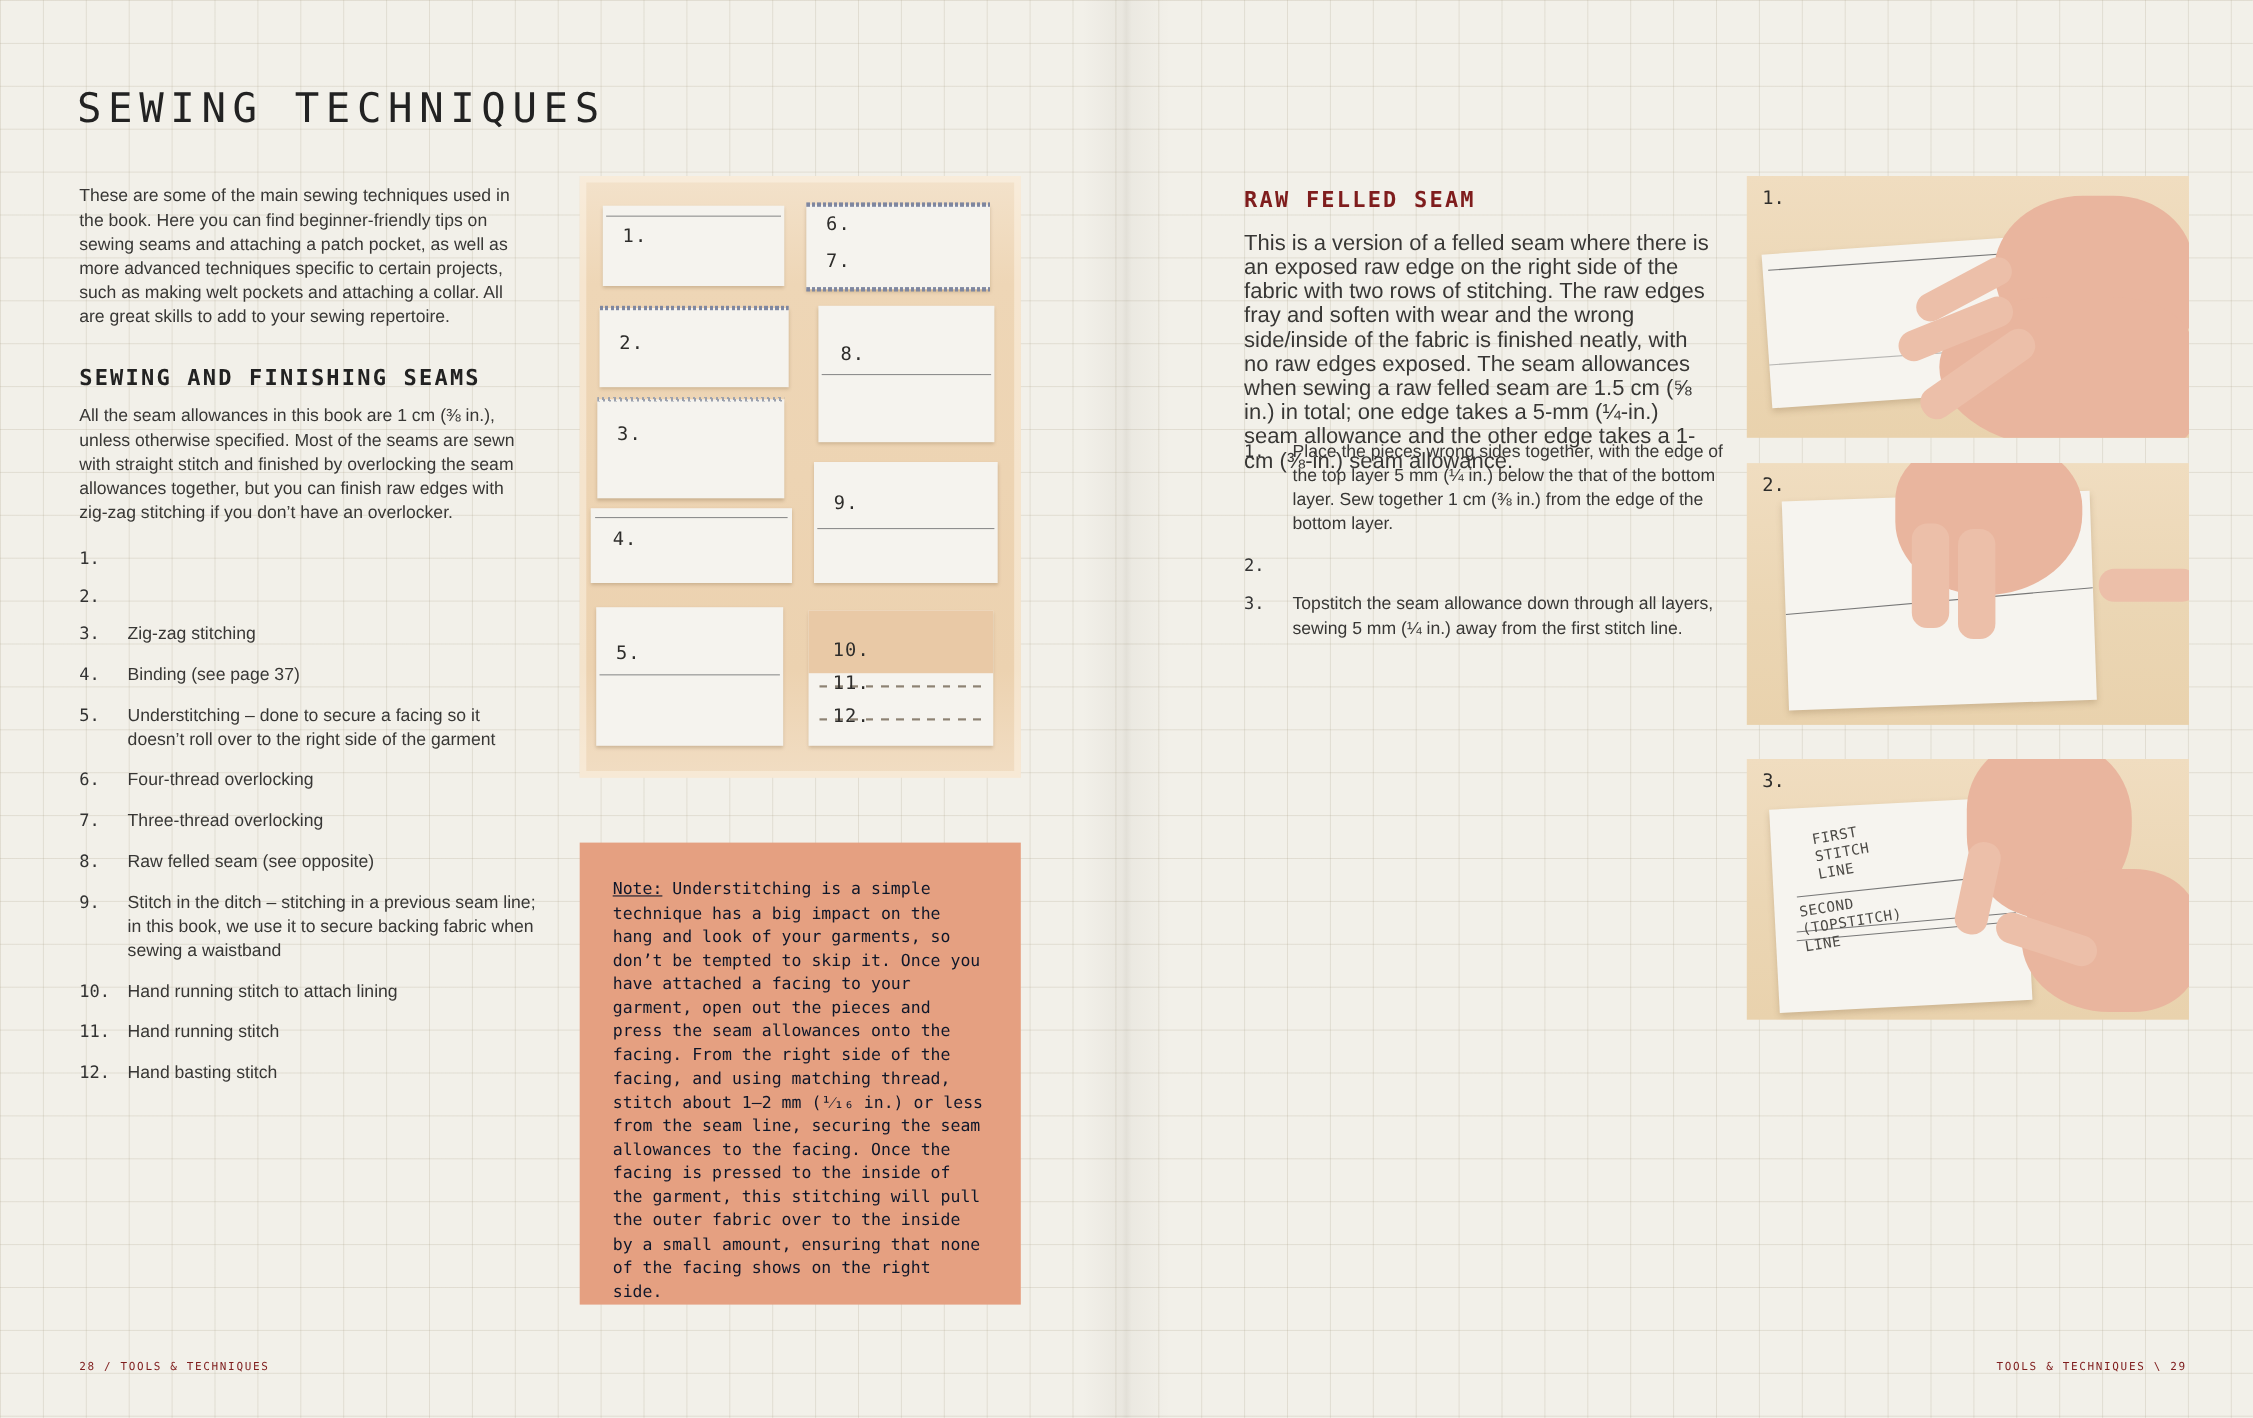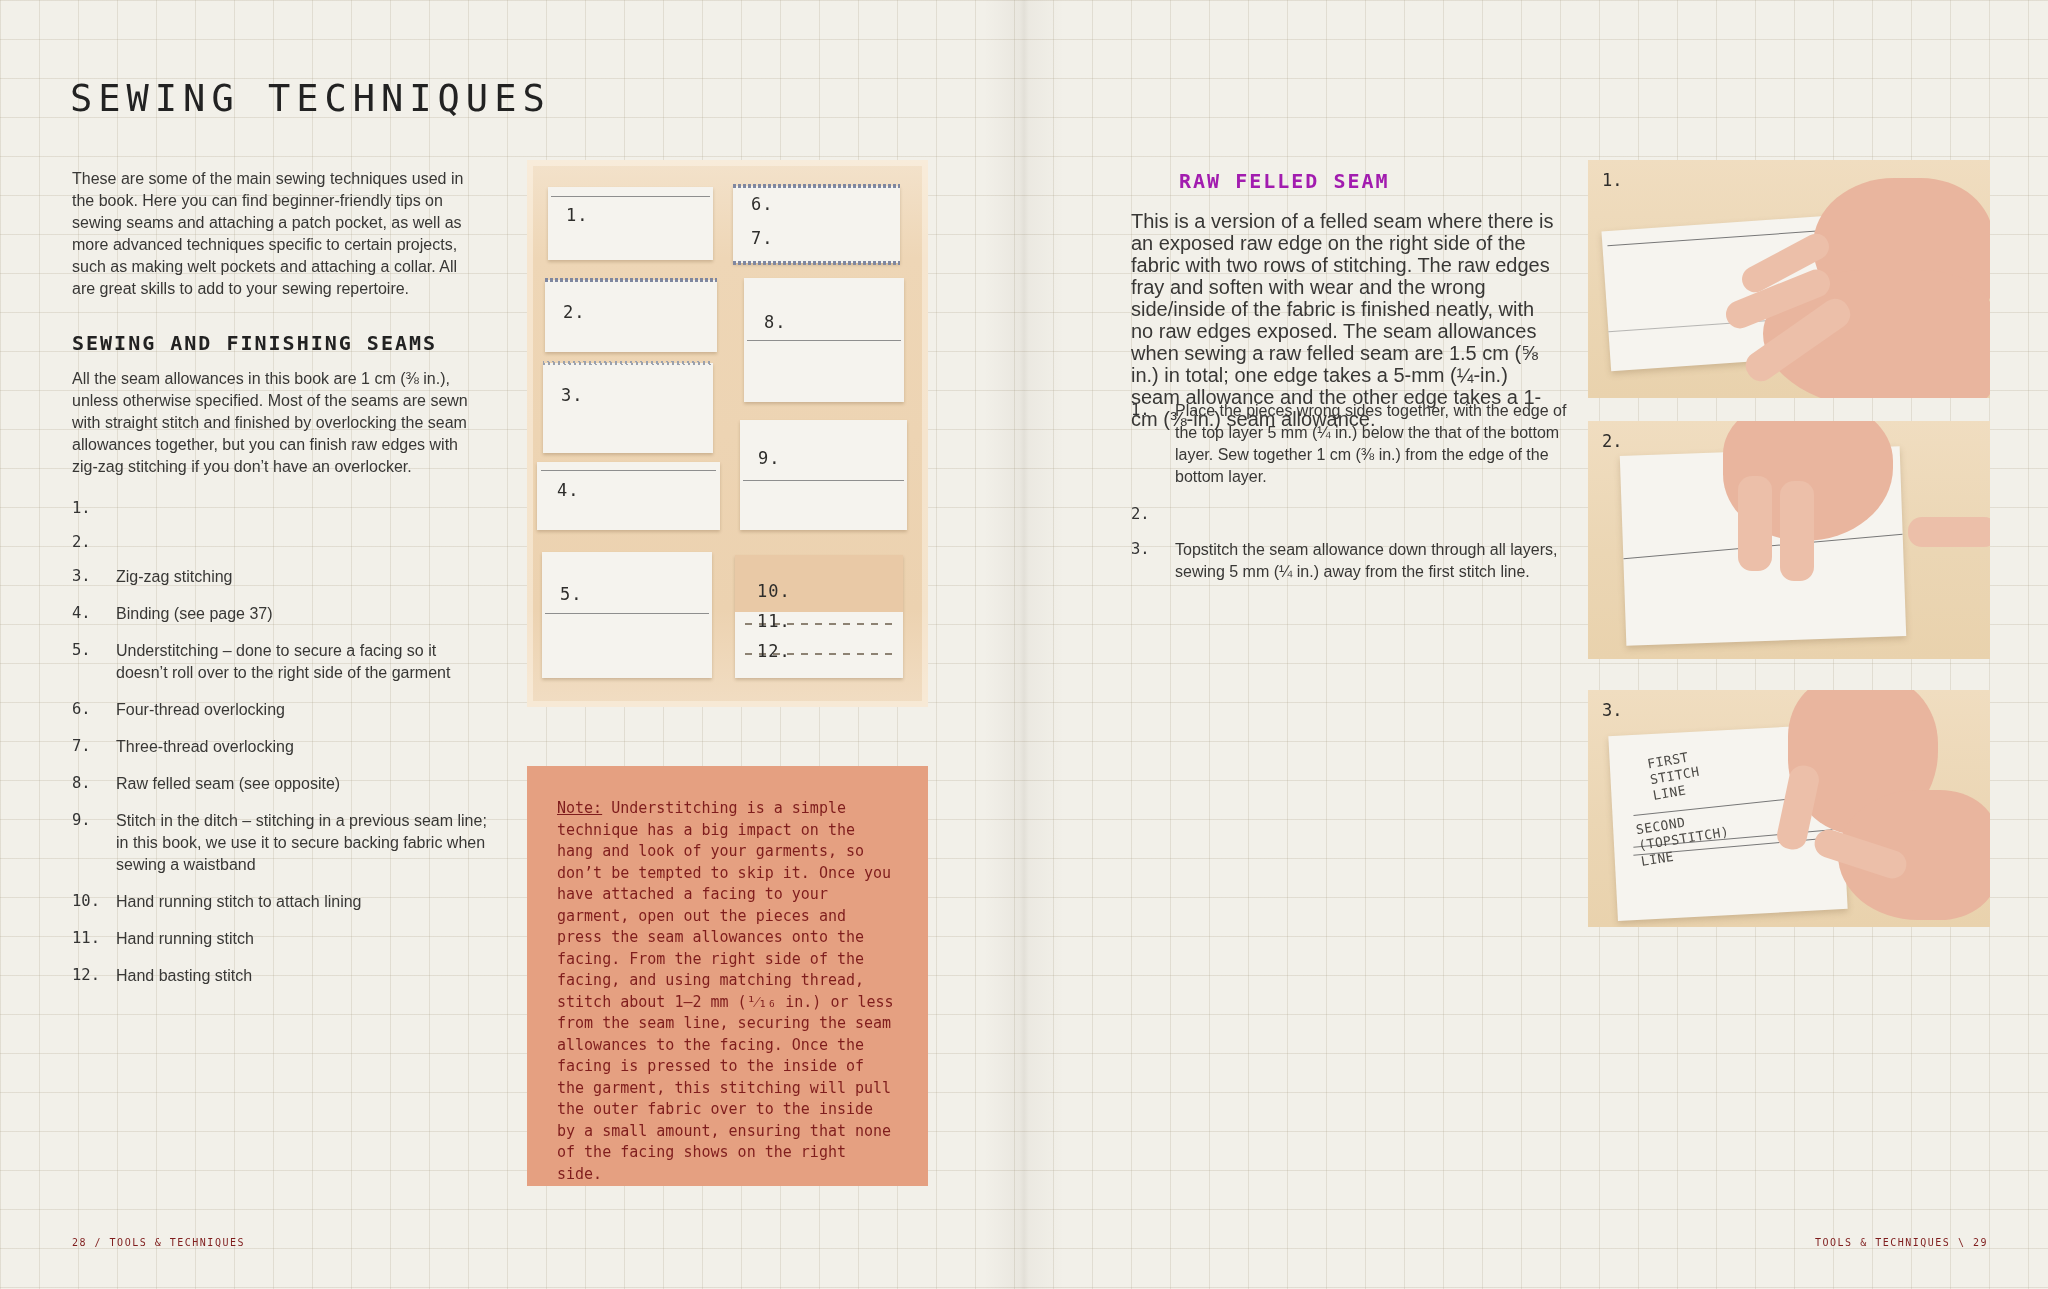--- a/index.html
+++ b/index.html
@@ -53,21 +53,21 @@
   .s5{left:15px;top:392px;width:170px;height:126px;}
   .s1012{left:208px;top:395px;width:168px;height:123px;}
   .s1012 .tan{position:absolute;left:0;top:0;width:100%;height:46%;background:#e9c9a6;}
 
   
   .note{left:527px;top:766px;width:401px;height:420px;box-sizing:border-box;
     padding:32px 30px;font-size:15px;line-height:21.5px;}
   .note .nlabel{text-decoration:underline;}
 
   
-  .rp-head{left:1131px;top:152px;font-size:20px;letter-spacing:2px;color:#a21caf;padding-left:48px;}
+  .rp-head{left:1131px;top:152px;font-size:20px;letter-spacing:2px;color:#7f1d1d;}
   .rp-body{left:1131px;top:190px;width:428px;font-size:20px;line-height:22px;color:#383735;}
   .steps{left:1131px;top:400px;width:440px;display:flex;flex-direction:column;gap:16px;}
 
   
   .photo{position:absolute;left:1588px;width:402px;overflow:hidden;
     background:linear-gradient(180deg,#f0ddc0 0%,#ebd6b4 55%,#e9d2ad 100%);}
   .p1{top:160px;height:238px;}
   .p2{top:421px;height:238px;}
   .p3{top:690px;height:237px;}
   .ph-label{position:absolute;left:14px;top:10px;font-size:17px;color:#2e2d2b;}
@@ -181,21 +181,21 @@
   <div class="swatch s1012">
     <div class="tan"></div>
     <div class="runstitch" style="top:55%;"></div>
     <div class="runstitch" style="top:80%;"></div>
     <span class="sw-label mono" style="left:22px;top:26px;">10.</span>
     <span class="sw-label mono" style="left:22px;top:56px;">11.</span>
     <span class="sw-label mono" style="left:22px;top:86px;">12.</span>
   </div>
 </div>
 
-<div class="abs note mono" style="background:#e5a081;color:#7f1d1d;">
+<div class="abs note mono" style="background:#e5a081;color:#0f172a;">
   <span class="nlabel">Note:</span>
   <span>Understitching is a simple technique has a big impact on the hang and look of your garments, so don’t be tempted to skip it. Once you have attached a facing to your garment, open out the pieces and press the seam allowances onto the facing. From the right side of the facing, and using matching thread, stitch about 1–2 mm (¹⁄₁₆ in.) or less from the seam line, securing the seam allowances to the facing. Once the facing is pressed to the inside of the garment, this stitching will pull the outer fabric over to the inside by a small amount, ensuring that none of the facing shows on the right side.</span>
 </div>
 
 <div class="abs foot foot-l mono">28 / TOOLS &amp; TECHNIQUES</div>
 
 <h2 class="abs rp-head mono">RAW FELLED SEAM</h2>
 <p class="abs rp-body">This is a version of a felled seam where there is an exposed raw edge on the right side of the fabric with two rows of stitching. The raw edges fray and soften with wear and the wrong side/inside of the fabric is finished neatly, with no raw edges exposed. The seam allowances when sewing a raw felled seam are 1.5 cm (⅝ in.) in total; one edge takes a 5-mm (¼-in.) seam allowance and the other edge takes a 1-cm (⅜-in.) seam allowance.</p>
 
 <div class="abs steps">

